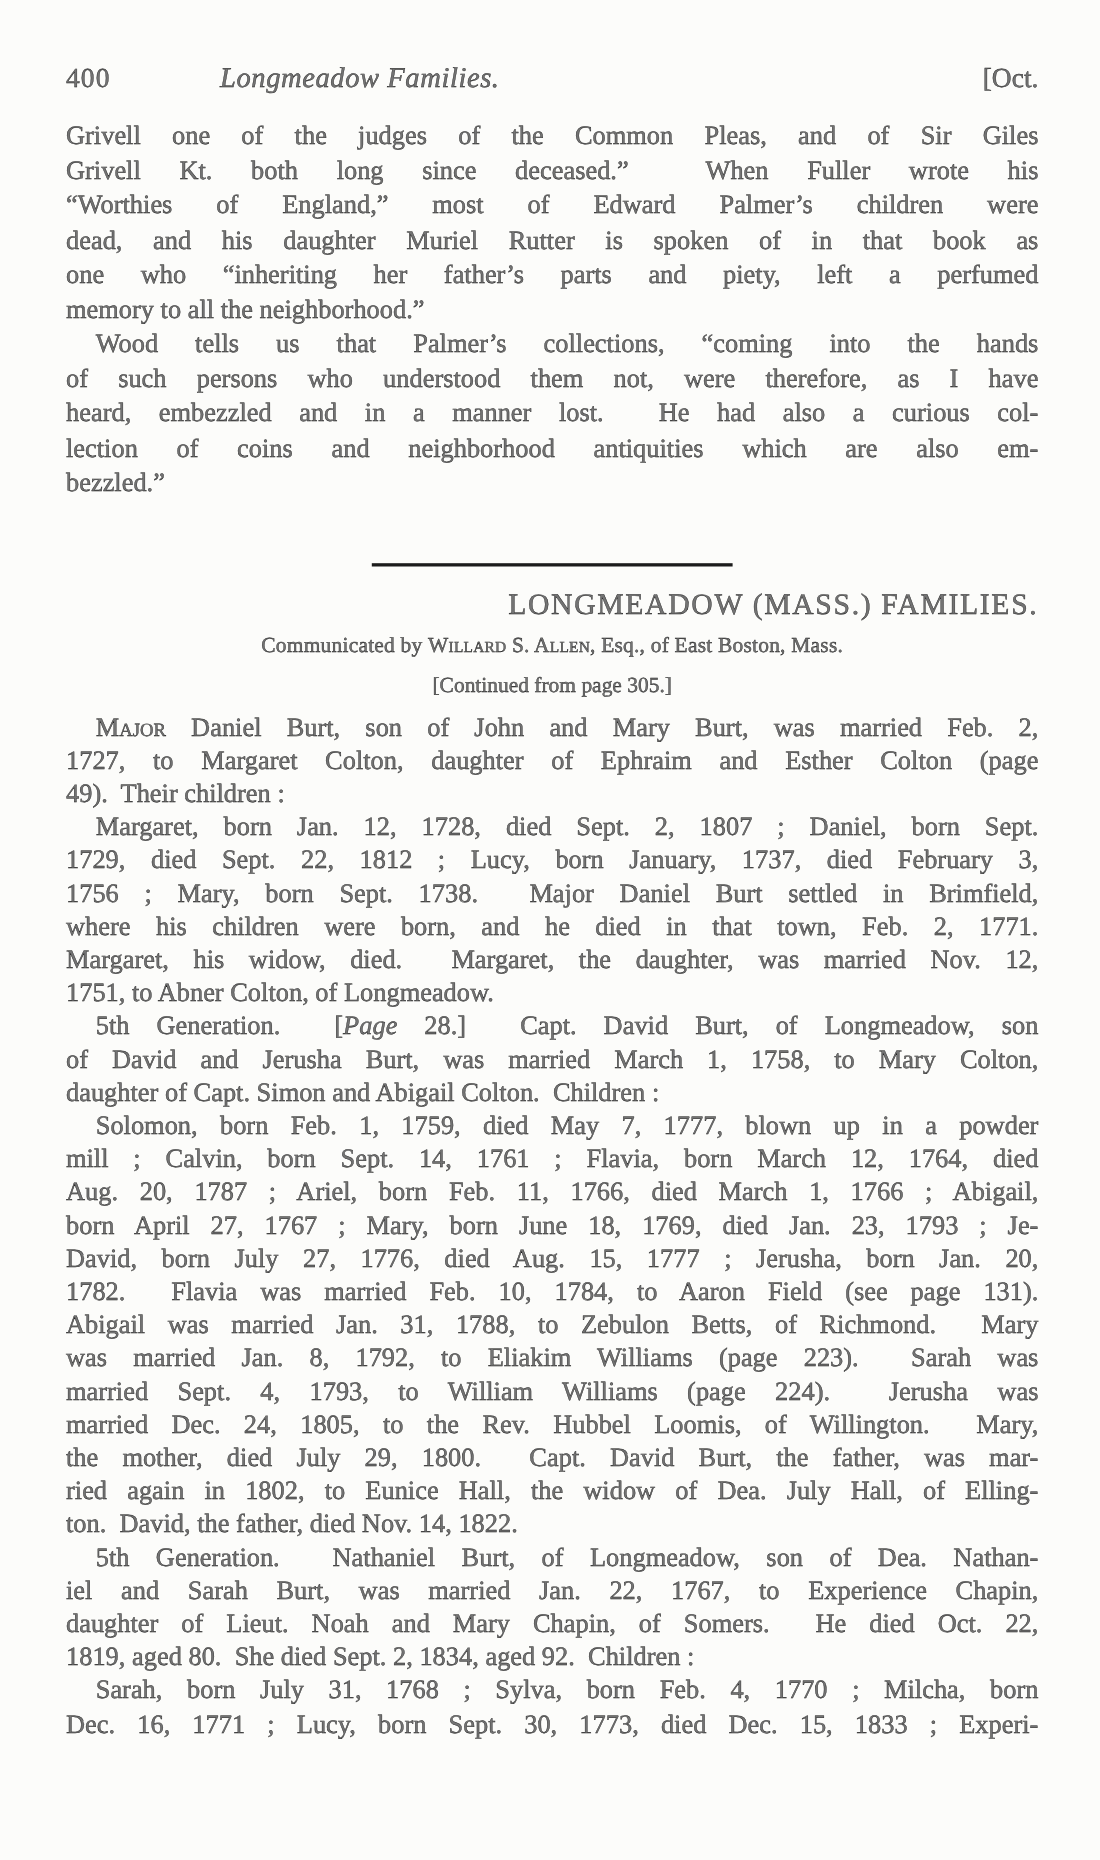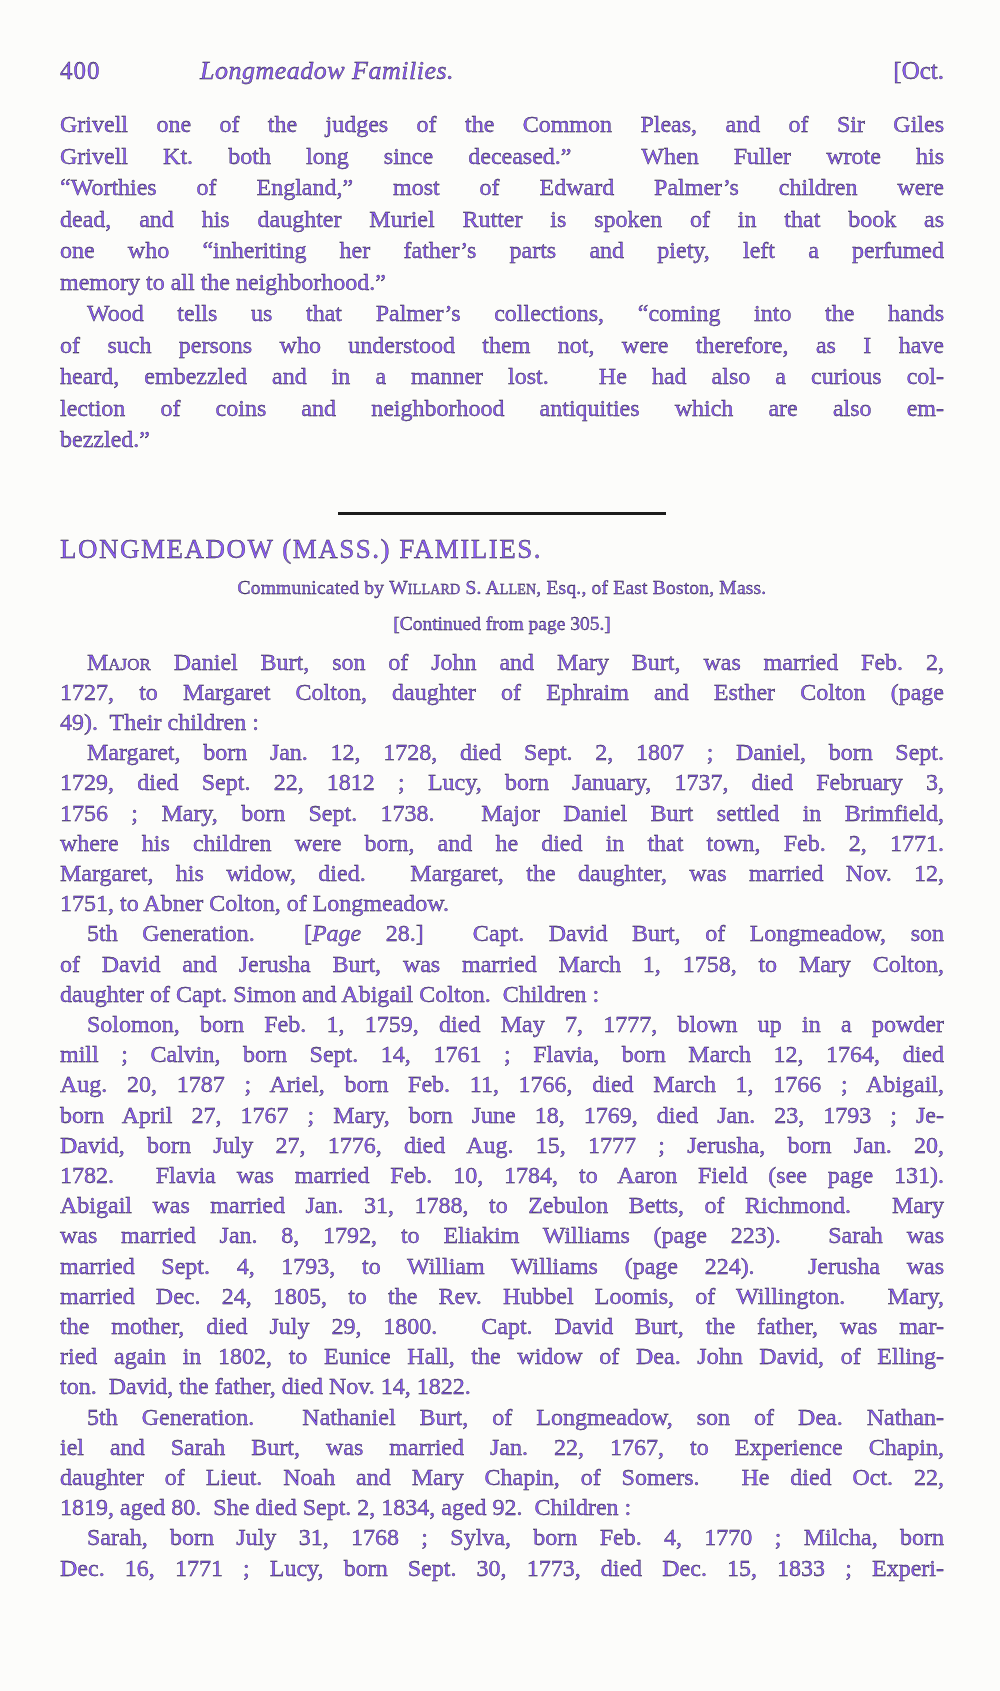--- a/index.html
+++ b/index.html
@@ -4,21 +4,21 @@
 <style>
   html,body { margin:0; padding:0; }
   body { background:#ffffff; }
 
   .page {
     position:relative;
     width:1000px;
     height:1691px;
     background:#fcfcfa;
     font-family:"Liberation Serif", serif;
-    color:#8b5cf6;
+    color:#737373;
     overflow:hidden;
     -webkit-text-stroke:0.35px #181818;
     box-sizing:border-box;
     padding:56px 56px 0 60px;
   }
 
   
   .pagehead {
     display:flex;
     align-items:baseline;
@@ -41,21 +41,21 @@
   .intro { margin-top:23px; }
 
   .divider {
     width:328px; height:3px;
     background:#1c1c1c;
     margin:56px auto 0 auto;
   }
 
   .sec-title {
     margin-top:19px;
-    text-align:left;
+    text-align:right;
     font-size:27px;
     letter-spacing:1.5px;
   }
 
   .byline {
     margin-top:12px;
     text-align:center;
     font-size:19.5px;
     letter-spacing:0.2px;
   }
@@ -138,21 +138,21 @@
       <div class="tline">mill ; Calvin, born Sept. 14, 1761 ; Flavia, born March 12, 1764, died</div>
       <div class="tline">Aug. 20, 1787 ; Ariel, born Feb. 11, 1766, died March 1, 1766 ; Abigail,</div>
       <div class="tline">born April 27, 1767 ; Mary, born June 18, 1769, died Jan. 23, 1793 ; Je-</div>
       <div class="tline">David, born July 27, 1776, died Aug. 15, 1777 ; Jerusha, born Jan. 20,</div>
       <div class="tline">1782.&nbsp; Flavia was married Feb. 10, 1784, to Aaron Field (see page 131).</div>
       <div class="tline">Abigail was married Jan. 31, 1788, to Zebulon Betts, of Richmond.&nbsp; Mary</div>
       <div class="tline">was married Jan. 8, 1792, to Eliakim Williams (page 223).&nbsp; Sarah was</div>
       <div class="tline">married Sept. 4, 1793, to William Williams (page 224).&nbsp; Jerusha was</div>
       <div class="tline">married Dec. 24, 1805, to the Rev. Hubbel Loomis, of Willington.&nbsp; Mary,</div>
       <div class="tline">the mother, died July 29, 1800.&nbsp; Capt. David Burt, the father, was mar-</div>
-      <div class="tline">ried again in 1802, to Eunice Hall, the widow of Dea. John David, of Elling-</div>
+      <div class="tline">ried again in 1802, to Eunice Hall, the widow of Dea. July Hall, of Elling-</div>
       <div class="tline last">ton.&nbsp; David, the father, died Nov. 14, 1822.</div>
     </div>
 
     <div>
       <div class="tline ind">5th Generation.&nbsp; Nathaniel Burt, of Longmeadow, son of Dea. Nathan-</div>
       <div class="tline">iel and Sarah Burt, was married Jan. 22, 1767, to Experience Chapin,</div>
       <div class="tline">daughter of Lieut. Noah and Mary Chapin, of Somers.&nbsp; He died Oct. 22,</div>
       <div class="tline last">1819, aged 80.&nbsp; She died Sept. 2, 1834, aged 92.&nbsp; Children :</div>
     </div>
 

